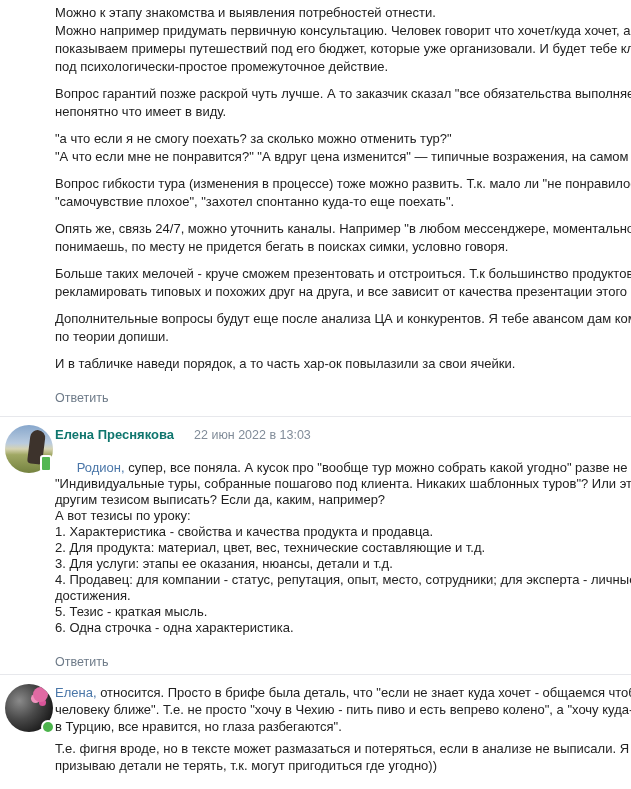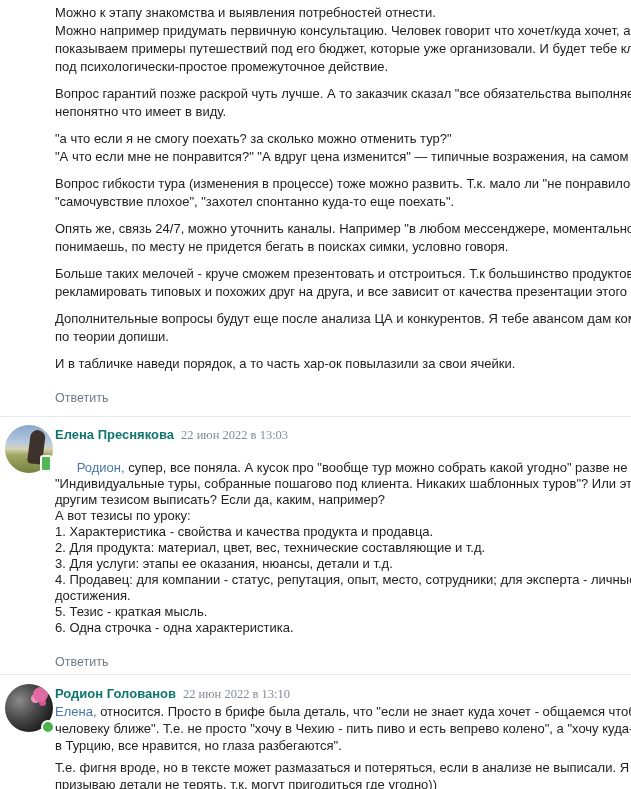--- a/index.html
+++ b/index.html
@@ -20,21 +20,21 @@
   .reply-mid{margin-top:2px;line-height:16px;}
   
   .divider{height:1px;background:#e7e8ec;border:0;}
   .div1{margin-top:9px;}
   .div2{margin-top:4px;}
   
   .comment2{padding-top:8px;}
   .comment3{padding-top:9px;}
   .cmt-header{line-height:18px;white-space:nowrap;}
   .author{font-weight:bold;color:#0f766e;font-size:13px;text-decoration:none;cursor:pointer;}
-  .date{color:#818c99;font-size:12.5px;margin-left:7px;font-family:Liberation Serif, serif;}
+  .date{color:#818c99;font-size:12.5px;margin-left:20px;}
   .mention{color:#4a76a8;cursor:pointer;}
   .body-dense{white-space:pre;font-size:13px;line-height:16px;}
   .body-last p{white-space:pre;font-size:13px;line-height:17px;margin:0 0 5px;}
   .body-last p:last-of-type{margin-bottom:0;}
   
   .avatar{position:absolute;left:5px;width:48px;height:48px;border-radius:50%;overflow:hidden;cursor:pointer;}
   .avatar-elena{top:8px;background:linear-gradient(180deg,#87a7cc 0%,#b9cbdf 38%,#d6d3b2 50%,#a0a864 62%,#74823f 100%);}
   .avatar-elena::after{content:"";position:absolute;right:9px;top:5px;width:15px;height:34px;background:#3d332c;border-radius:8px 8px 4px 4px;transform:rotate(7deg);}
   .avatar-rodion{top:9px;background:radial-gradient(circle at 30% 35%,#8a8a8a 0%,#4a4a4a 40%,#1e1e1e 75%);}
   .avatar-rodion::after{content:"";position:absolute;right:5px;top:3px;width:15px;height:15px;border-radius:50%;background:#e06aa3;box-shadow:-5px 4px 0 -3px #ef93bd,2px 8px 0 -4px #d9559a;}
@@ -90,23 +90,20 @@
     <div class="reply reply-mid">Ответить</div>
   </div>
 </div>
 
 <div class="divider div2"></div>
 
 <div class="section comment3">
   <div class="avatar avatar-rodion"></div>
   <div class="badge-dot"></div>
   <div class="sec-pad">
-    <div class="cmt-header">
-      <span class="author">Родион Голованов</span><span class="date">22 июн 2022 в 13:10</span>
-    </div>
     <div class="body-last">
       <p><span class="mention">Елена,</span><span> относится. Просто в брифе была деталь, что "если не знает куда хочет - общаемся чтобы понять что
 человеку ближе". Т.е. не просто "хочу в Чехию - пить пиво и есть вепрево колено", а "хочу куда-то на море, но не
 в Турцию, все нравится, но глаза разбегаются".</span></p>
       <p>Т.е. фигня вроде, но в тексте может размазаться и потеряться, если в анализе не выписали. Я поэтому и
 призываю детали не терять, т.к. могут пригодиться где угодно))</p>
     </div>
 
   </div>
 </div>

